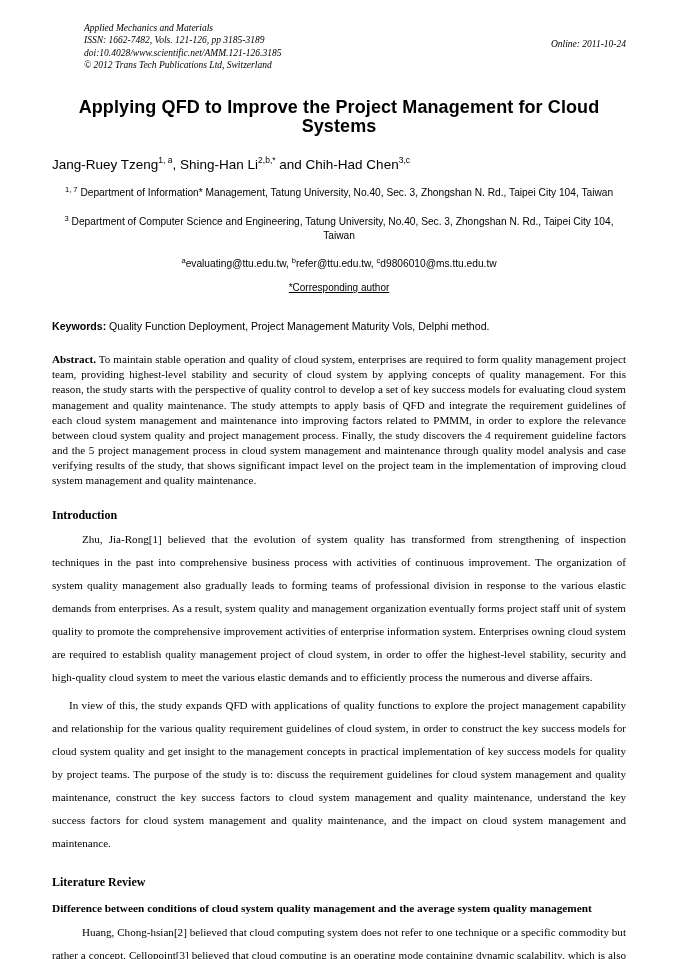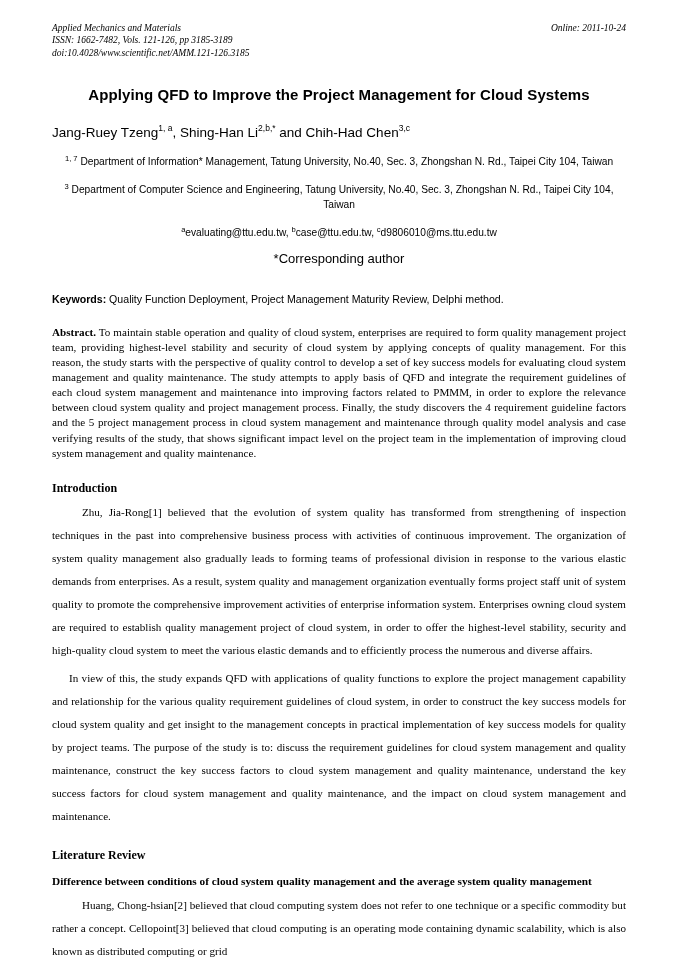--- a/index.html
+++ b/index.html
@@ -19,39 +19,40 @@
     box-sizing: border-box;
     padding: 22px 52px 0 52px;
   }
 
   
   .header {
     position: relative;
     font-size: 9.5px;
     line-height: 12.4px;
     font-style: italic;
+    margin-left: 32px;
   }
   .header .left {
     width: 70%;
   }
   .header .online {
     position: absolute;
     right: 0;
-    top: 0;
+    top: 16px;
     font-style: italic;
     font-size: 9.5px;
     white-space: nowrap;
   }
   .header .hline {
     display: block;
   }
 
   
   h1.title {
-    font-size: 15px;
+    font-size: 18px;
     font-weight: bold;
     text-align: center;
     margin: 26px 0 0 0;
     line-height: 19px;
     letter-spacing: 0.1px;
     font-family: "Liberation Sans", sans-serif;
   }
 
   
   .authors {
@@ -74,23 +75,24 @@
   .emails {
     text-align: center;
     font-size: 10.2px;
     margin-top: 13px;
     font-family: "Liberation Sans", sans-serif;
   }
   .emails sup { font-size: 7.6px; }
 
   .corresponding {
     text-align: center;
-    font-size: 13px;
+    font-size: 10px;
     margin-top: 13px;
     font-family: "Liberation Sans", sans-serif;
+    text-decoration: underline;
   }
 
   
   .keywords {
     font-size: 10.6px;
     margin-top: 26px;
     line-height: 14px;
     font-family: "Liberation Sans", sans-serif;
   }
   .keywords b { font-weight: bold; }
@@ -128,47 +130,48 @@
 </head>
 <body>
 
 <div class="page">
 
   <div class="header">
     <div class="left">
       <span class="hline">Applied Mechanics and Materials</span>
       <span class="hline">ISSN: 1662-7482, Vols. 121-126, pp 3185-3189</span>
       <span class="hline">doi:10.4028/www.scientific.net/AMM.121-126.3185</span>
+      <span class="hline">© 2012 Trans Tech Publications Ltd, Switzerland</span>
     </div>
     <div class="online">Online: 2011-10-24</div>
   </div>
 
   <h1 class="title">Applying QFD to Improve the Project Management for Cloud Systems</h1>
 
   <div class="authors">
     <span>Jang-Ruey Tzeng</span><sup>1, a</sup><span>, </span><span>Shing-Han Li</span><sup>2,b,*</sup><span> and </span><span>Chih-Had Chen</span><sup>3,c</sup>
   </div>
 
   <div class="affil">
     <sup>1, 7</sup>
     <span>Department of Information* Management, Tatung University, No.40, Sec. 3, Zhongshan N. Rd., Taipei City 104, Taiwan</span>
   </div>
   <div class="affil second">
     <sup>3</sup>
     <span>Department of Computer Science and Engineering, Tatung University, No.40, Sec. 3, Zhongshan N. Rd., Taipei City 104, Taiwan</span>
   </div>
 
   <div class="emails">
-    <sup>a</sup><span>evaluating@ttu.edu.tw, </span><sup>b</sup><span>case@ttu.edu.tw, </span><sup>c</sup><span>d9806010@ms.ttu.edu.tw</span>
+    <sup>a</sup><span>evaluating@ttu.edu.tw, </span><sup>b</sup><span>refer@ttu.edu.tw, </span><sup>c</sup><span>d9806010@ms.ttu.edu.tw</span>
   </div>
 
   <div class="corresponding">*Corresponding author</div>
 
   <div class="keywords">
-    <b>Keywords:</b><span> Quality Function Deployment, Project Management Maturity Review, Delphi method.</span>
+    <b>Keywords:</b><span> Quality Function Deployment, Project Management Maturity Vols, Delphi method.</span>
   </div>
 
   <div class="abstract">
     <b>Abstract.</b><span> To maintain stable operation and quality of cloud system, enterprises are required to form quality management project team, providing highest-level stability and security of cloud system by applying concepts of quality management. For this reason, the study starts with the perspective of quality control to develop a set of key success models for evaluating cloud system management and quality maintenance. The study attempts to apply basis of QFD and integrate the requirement guidelines of each cloud system management and maintenance into improving factors related to PMMM, in order to explore the relevance between cloud system quality and project management process. Finally, the study discovers the 4 requirement guideline factors and the 5 project management process in cloud system management and maintenance through quality model analysis and case verifying results of the study, that shows significant impact level on the project team in the implementation of improving cloud system management and quality maintenance.</span>
   </div>
 
   <h2 class="section">Introduction</h2>
   <p class="para bigindent">Zhu, Jia-Rong[1] believed that the evolution of system quality has transformed from strengthening of inspection techniques in the past into comprehensive business process with activities of continuous improvement. The organization of system quality management also gradually leads to forming teams of professional division in response to the various elastic demands from enterprises. As a result, system quality and management organization eventually forms project staff unit of system quality to promote the comprehensive improvement activities of enterprise information system. Enterprises owning cloud system are required to establish quality management project of cloud system, in order to offer the highest-level stability, security and high-quality cloud system to meet the various elastic demands and to efficiently process the numerous and diverse affairs.</p>
   <p class="para">In view of this, the study expands QFD with applications of quality functions to explore the project management capability and relationship for the various quality requirement guidelines of cloud system, in order to construct the key success models for cloud system quality and get insight to the management concepts in practical implementation of key success models for quality by project teams. The purpose of the study is to: discuss the requirement guidelines for cloud system management and quality maintenance, construct the key success factors to cloud system management and quality maintenance, understand the key success factors for cloud system management and quality maintenance, and the impact on cloud system management and maintenance.</p>
 

